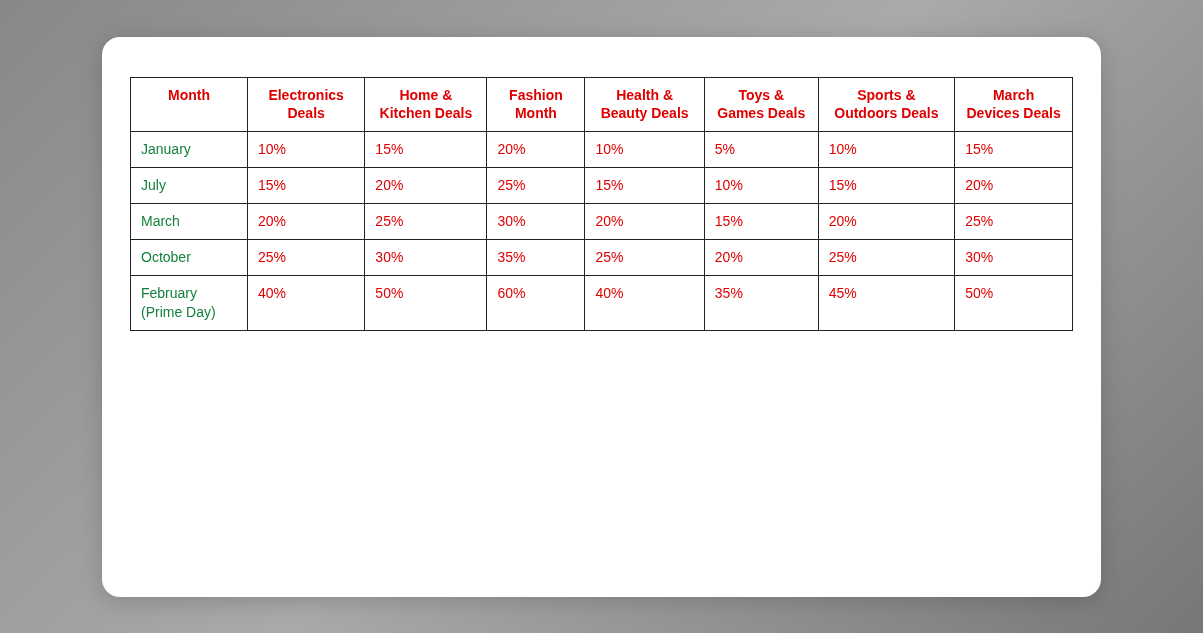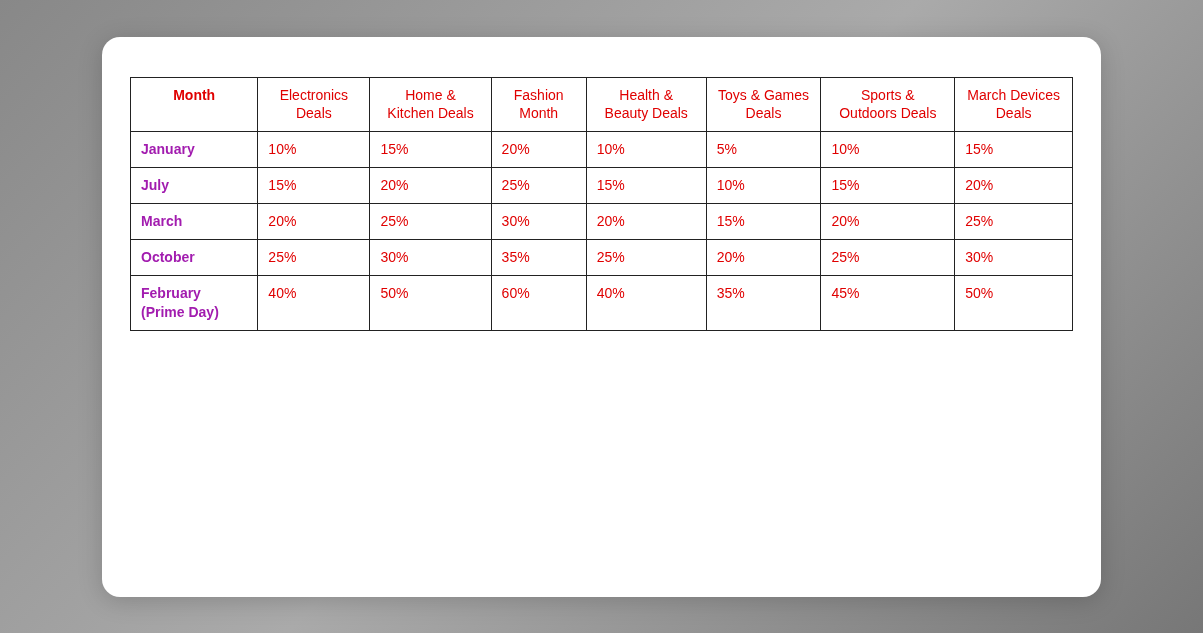--- a/index.html
+++ b/index.html
@@ -38,26 +38,26 @@
 
     th, td {
       border: 1.5px solid #222;
       padding: 8px 10px;
       color: #e00000;
       vertical-align: top;
       line-height: 1.35;
     }
 
     th {
-      font-weight: normal;
+      font-weight: bold;
     }
 
     td:first-child, th:first-child {
-      color: #a21caf;
-      font-weight: bold;
+      color: #15803d;
+      font-weight: normal;
     }
 
     
     th.month-header {
       color: #e00000;
       font-weight: bold;
     }
   </style>
 </head>
 <body>

